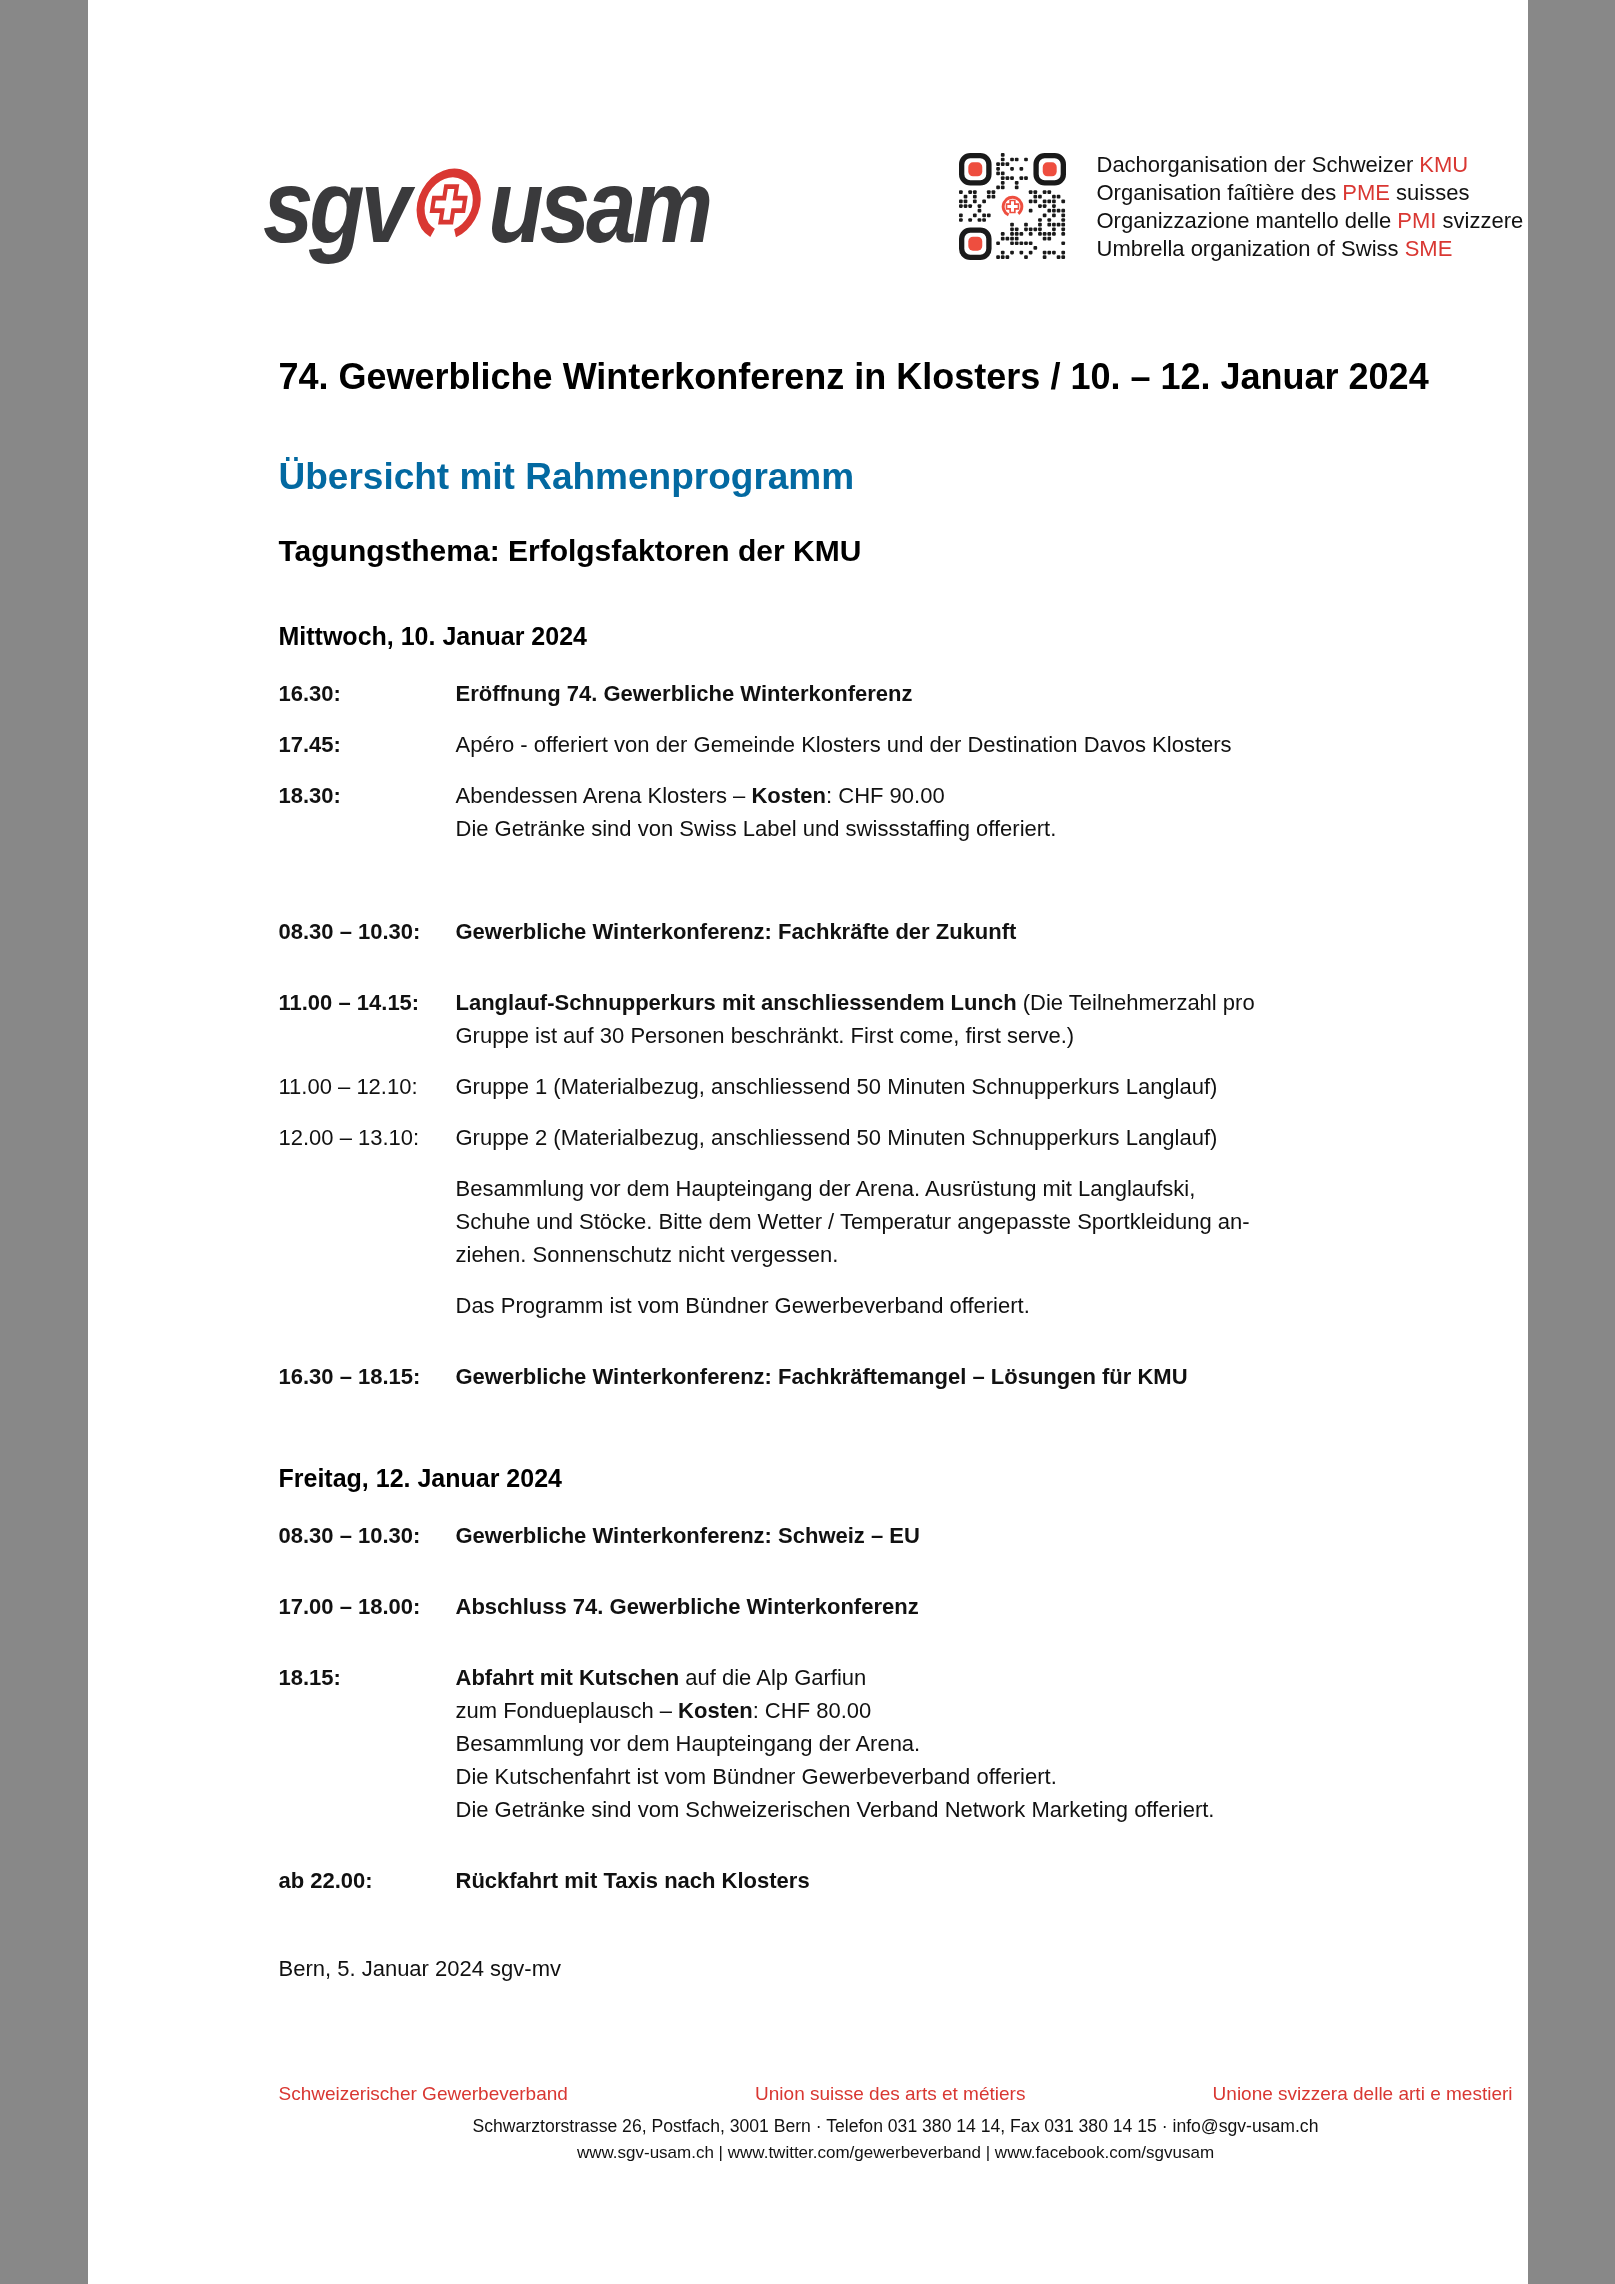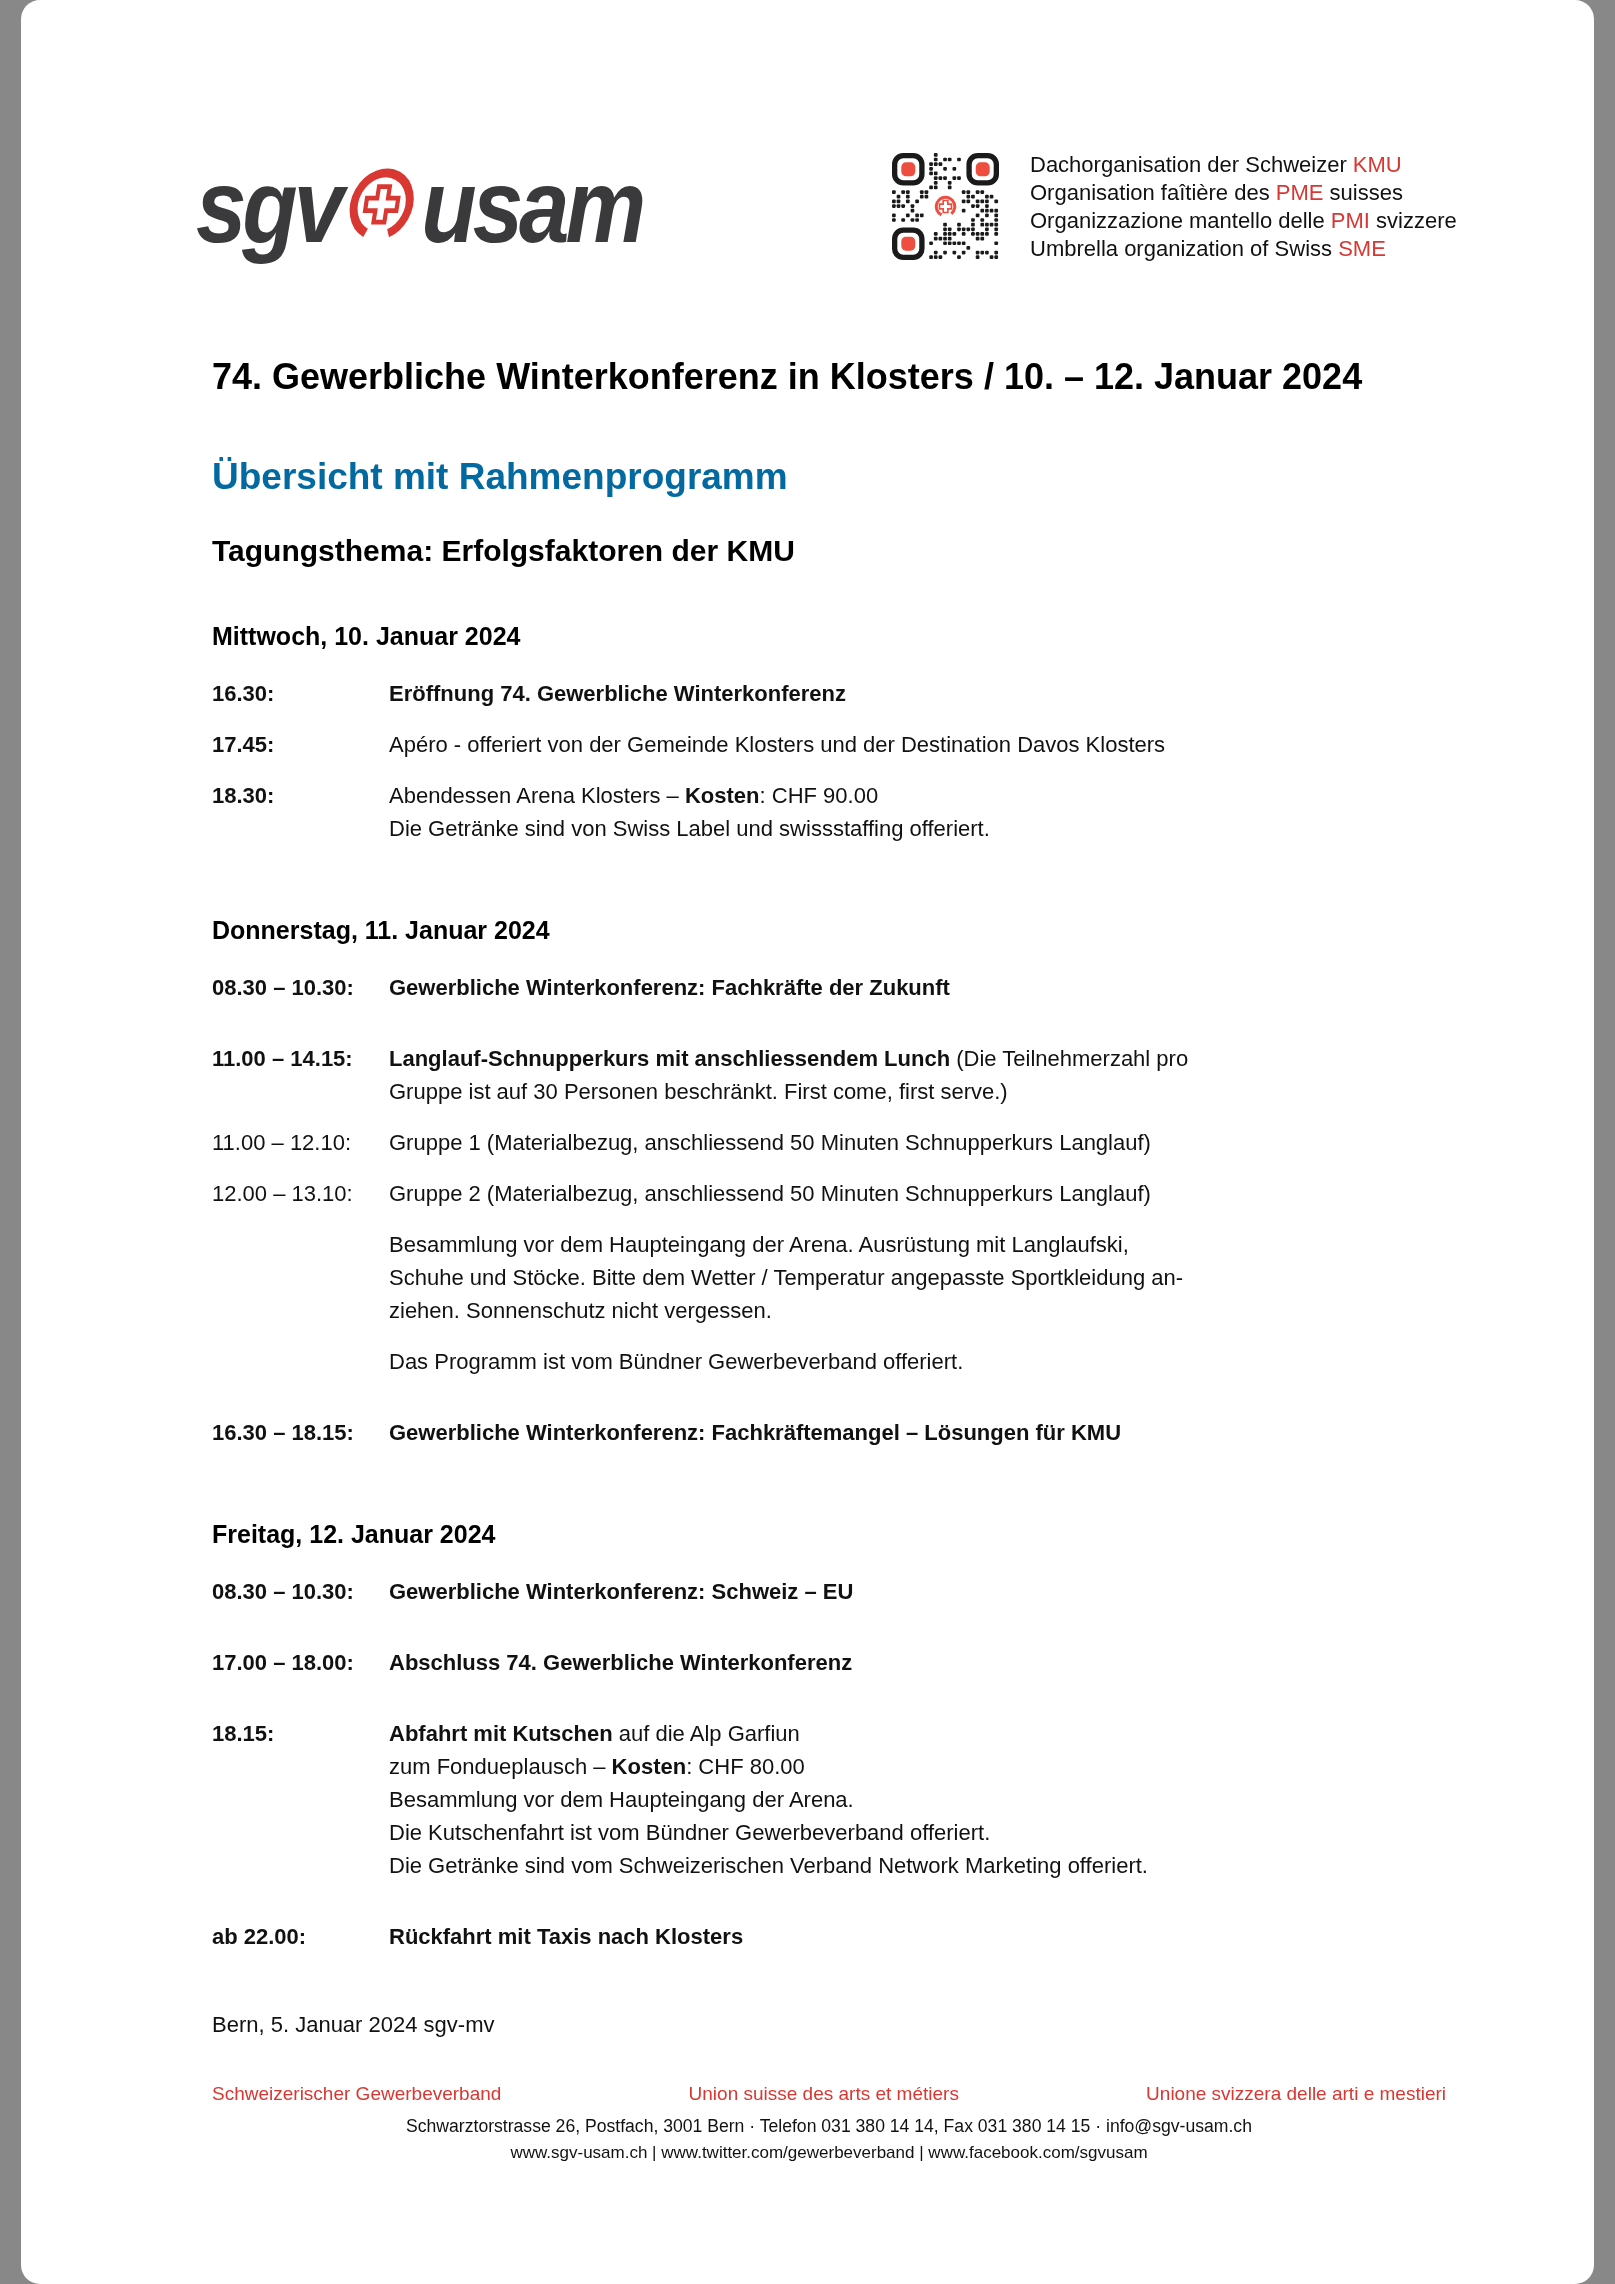--- a/index.html
+++ b/index.html
@@ -1,19 +1,19 @@
 <!DOCTYPE html>
 <html style="--accent: #d93732;font-size:10.4px"><head>
 <meta charset="utf-8">
 <style>
   html,body{margin:0;padding:0;background:#888;}
   .page{
-    position:relative;width:1573px;height:2284px;background:#ffffff;
+    position:relative;width:1440px;height:2284px;background:#ffffff;
     font-family:"Liberation Sans","DejaVu Sans",sans-serif;color:#111;
-    overflow:hidden;margin:0 auto;border-radius:19px;
+    overflow:hidden;margin:0 auto;
   }
   
   .logo{position:absolute;left:175px;top:155px;display:flex;align-items:center;
         transform:scaleX(.88);transform-origin:left center;}
   .logo-text{font-style:italic;font-weight:600;font-size:103px;line-height:1;
              color:#3a3a3c;letter-spacing:-4.6px;white-space:nowrap;}
   .emblem{margin:0 3.9px 6.5px 6.5px;}
   .emblem-stroke{stroke:var(--accent);}
   .qr{position:absolute;left:871px;top:153px;width:107px;height:107px;}
   .claims{position:absolute;left:1009px;top:151px;font-size:22px;line-height:28px;color:#111;}
@@ -229,21 +229,20 @@
           </div>
           <div class="row">
             <div class="time"><span class="b">18.30:</span></div>
             <div class="desc">
               <div class="line"><span>Abendessen Arena Klosters – </span><span class="b">Kosten</span><span>: CHF 90.00</span></div>
               <div class="line"><span>Die Getränke sind von Swiss Label und swissstaffing offeriert.</span></div>
             </div>
           </div>
         </section>
         <section class="day">
-          <div class="day-heading">Donnerstag, 11. Januar 2024</div>
           <div class="row">
             <div class="time"><span class="b">08.30 – 10.30:</span></div>
             <div class="desc">
               <div class="line"><span class="b">Gewerbliche Winterkonferenz: Fachkräfte der Zukunft</span></div>
             </div>
           </div>
           <div class="row spaced">
             <div class="time"><span class="b">11.00 – 14.15:</span></div>
             <div class="desc">
               <div class="line"><span class="b">Langlauf-Schnupperkurs mit anschliessendem Lunch</span><span> (Die Teilnehmerzahl pro</span></div>

